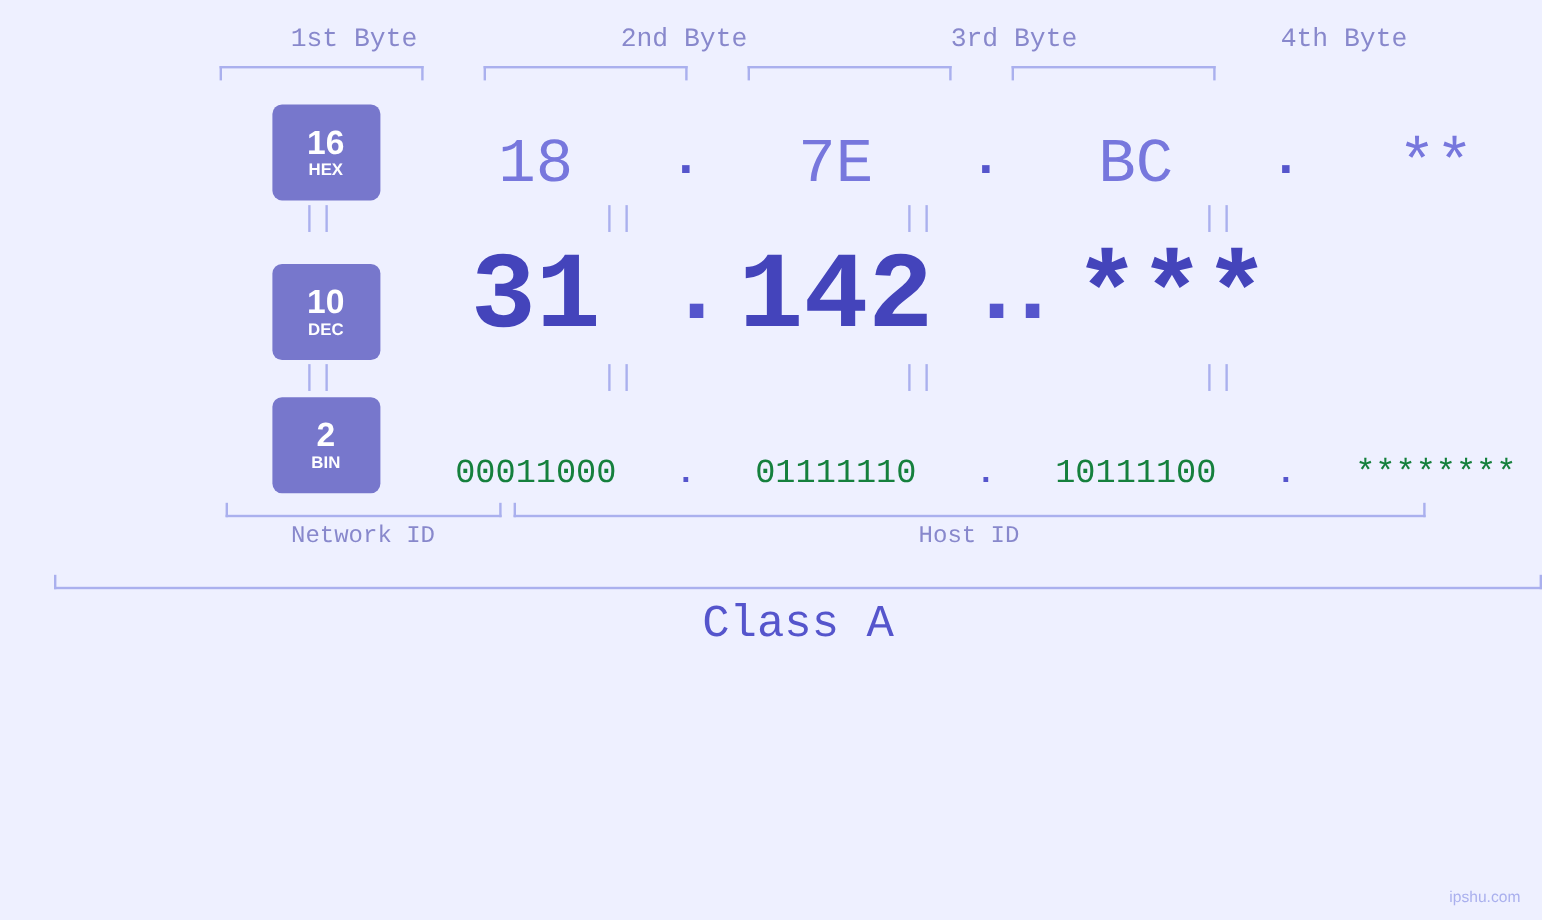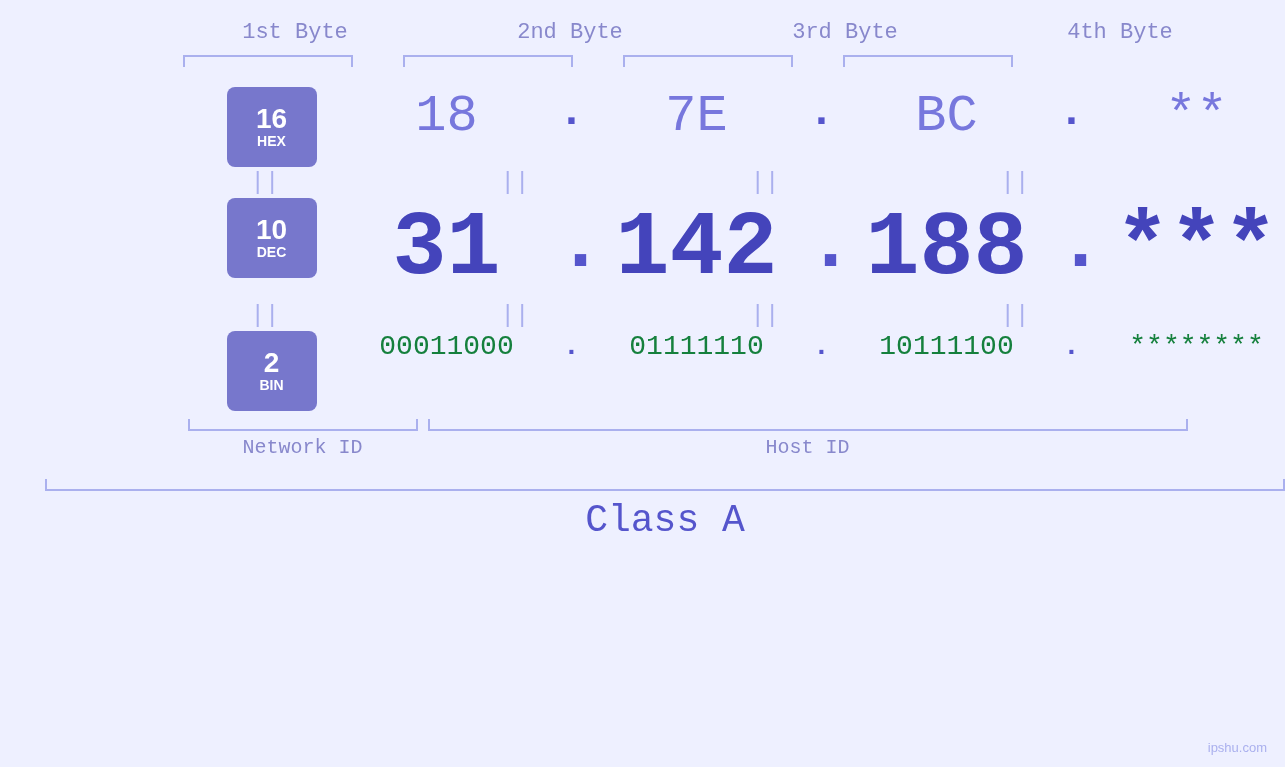--- a/index.html
+++ b/index.html
@@ -59,21 +59,21 @@
       border-top: 2px solid #aab0ee;
       border-left: 2px solid #aab0ee;
       border-right: 2px solid #aab0ee;
       height: 12px;
       width: 170px;
     }
 
     
     .data-row {
       display: flex;
-      align-items: flex-start;
+      align-items: flex-end;
       width: 1018px;
       margin-bottom: 0;
       position: relative;
       padding-left: 48px;
     }
 
     .base-badge {
       width: 90px;
       height: 80px;
       background-color: #7777cc;
@@ -336,23 +336,20 @@
     </div>
     <div class="bytes-row">
       <div class="byte-cell">
         <span class="byte-value dec">31</span>
       </div>
       <span class="dot-separator" style="font-size:80px;">.</span>
       <div class="byte-cell">
         <span class="byte-value dec">142</span>
       </div>
       <span class="dot-separator" style="font-size:80px;">.</span>
-      <div class="byte-cell">
-        <span class="byte-value dec">188</span>
-      </div>
       <span class="dot-separator" style="font-size:80px;">.</span>
       <div class="byte-cell">
         <span class="byte-value dec masked">***</span>
       </div>
     </div>
   </div>
 
   <div class="equals-row">
     <div class="equals-segment">||</div>
     <div class="equals-gap"></div>

